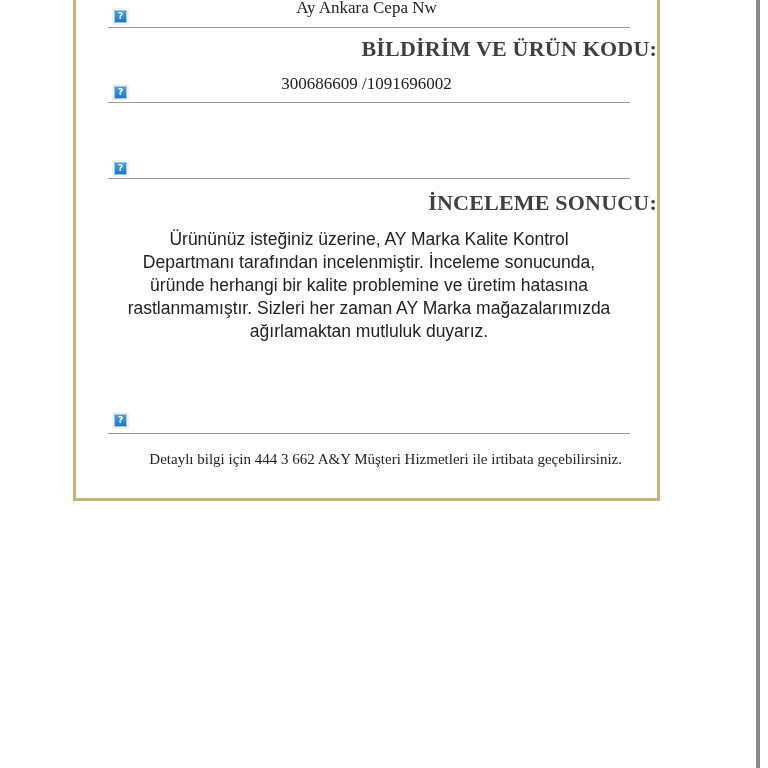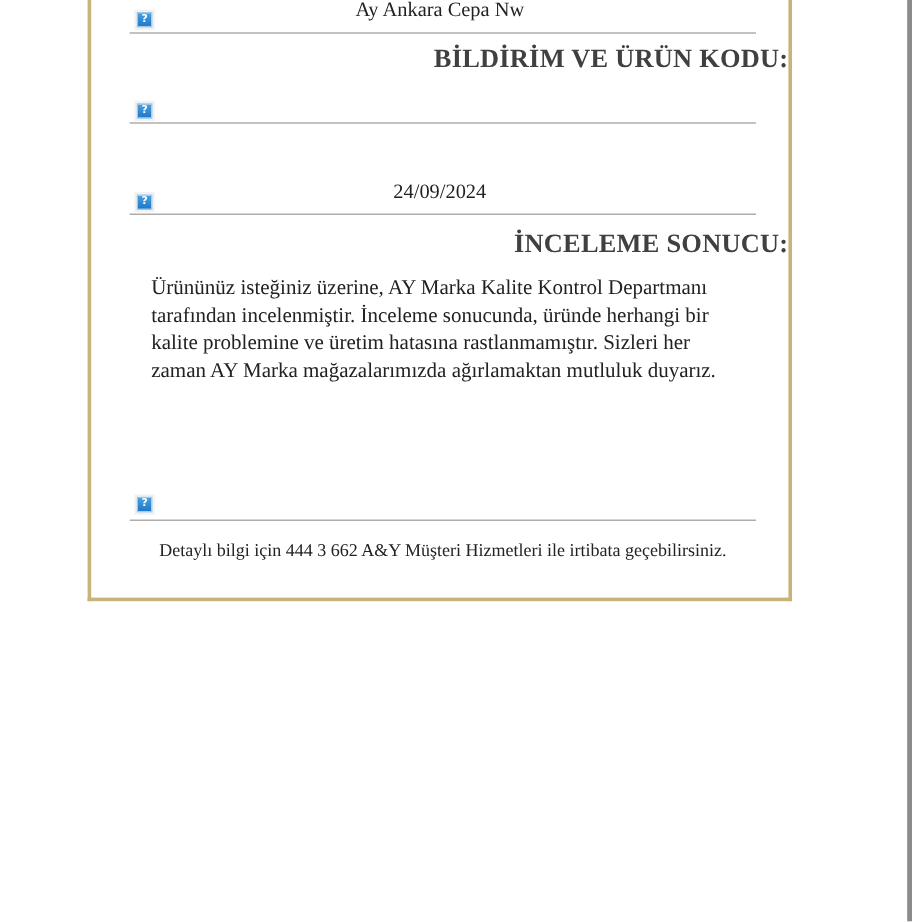--- a/index.html
+++ b/index.html
@@ -52,21 +52,22 @@
       text-align: right;
       font-family: "Liberation Serif", serif;
       font-weight: bold;
       font-size: 22px;
       color: #404040;
       letter-spacing: 0.2px;
     }
     .paragraph {
       position: absolute;
       left: 50px; width: 486px;
-      font-family: Liberation Serif, serif;
+      text-align: center;
+      font-family: Liberation Sans, sans-serif;
       font-size: 17.5px;
       line-height: 23px;
       color: #222;
     }
     .footer-note {
       position: absolute;
       left: 40px; width: 506px;
       text-align: center;
       font-family: "Liberation Serif", serif;
       font-size: 15px;
@@ -94,30 +95,30 @@
 
 <div class="page">
 
   <div class="frame">
 
     <div class="value" style="top:2px;">Ay Ankara Cepa Nw</div>
     <div class="qicon" style="top:14px;">?</div>
     <div class="sep" style="top:31px;"></div>
 
     <div class="heading" style="top:40px;">BİLDİRİM VE ÜRÜN KODU:</div>
+    <div class="value" style="top:78px;">300686609 /1091696002</div>
     <div class="qicon" style="top:90px;">?</div>
     <div class="sep" style="top:106px;"></div>
 
-    <div class="value" style="top:154px;">24/09/2024</div>
     <div class="qicon" style="top:166px;">?</div>
     <div class="sep" style="top:182px;"></div>
 
     <div class="heading" style="top:194px;">İNCELEME SONUCU:</div>
     <div class="paragraph" style="top:232px;">Ürününüz isteğiniz üzerine, AY Marka Kalite Kontrol Departmanı tarafından incelenmiştir. İnceleme sonucunda, üründe herhangi bir kalite problemine ve üretim hatasına rastlanmamıştır. Sizleri her zaman AY Marka mağazalarımızda ağırlamaktan mutluluk duyarız.</div>
     <div class="qicon" style="top:418px;">?</div>
     <div class="sep" style="top:437px;"></div>
 
-    <div class="footer-note" style="top:454px;">Detaylı bilgi için 444 3 662 A&amp;Y Müşteri Hizmetleri ile irtibata geçebilirsiniz.</div>
+    <div class="footer-note" style="top:454px;text-align:right;">Detaylı bilgi için 444 3 662 A&amp;Y Müşteri Hizmetleri ile irtibata geçebilirsiniz.</div>
   </div>
 
 
   <div class="scroll-edge"></div>
 </div>
 
 </body></html>

